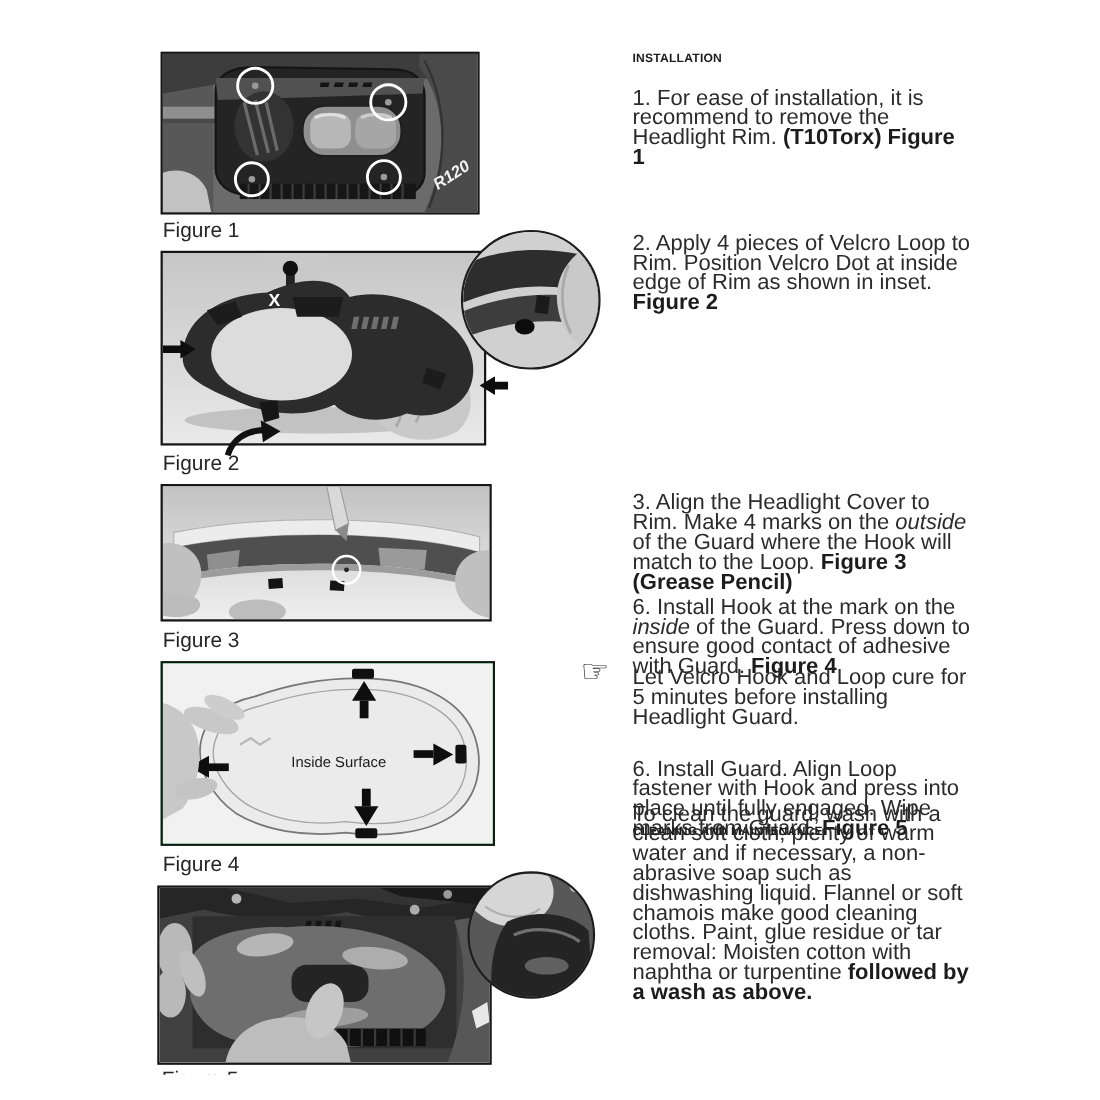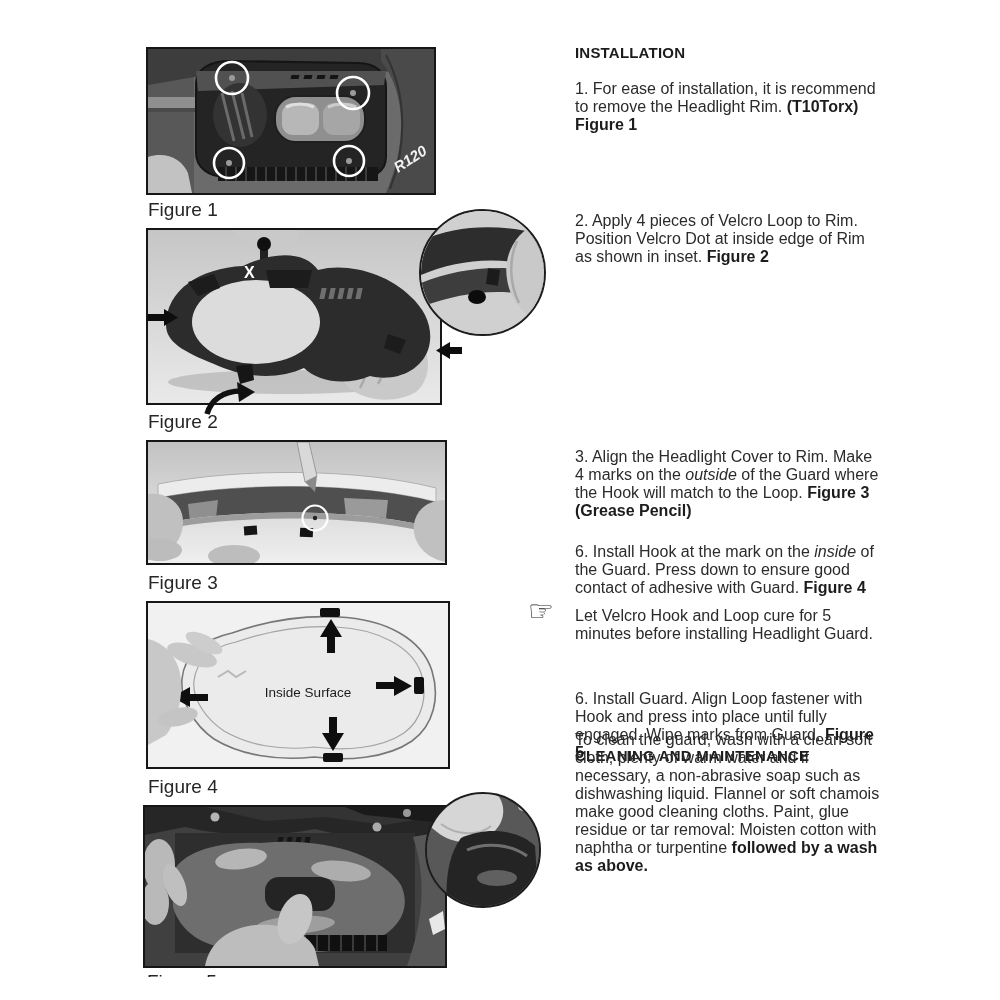--- a/index.html
+++ b/index.html
@@ -11,22 +11,22 @@
          background:#d6d6d6;overflow:hidden;z-index:1;}
   .photo svg{display:block;}
   .inset{position:absolute;border-radius:50%;border:2px solid #1d1d1d;
          box-sizing:border-box;overflow:hidden;background:#cfcfcf;z-index:3;}
   .caption{position:absolute;font-size:19px;color:#262626;z-index:2;}
   .cap-clip{position:absolute;height:6px;width:130px;overflow:hidden;z-index:2;}
   .float-arrow{position:absolute;z-index:4;}
 
   
   .tblock{position:absolute;left:575px;width:307px;margin:0;
-          font-size:16px;line-height:18px;color:#2b2b2b;}
-  .hd{font-weight:700;font-size:15px;color:#1c1c1c;letter-spacing:.2px;}
+          font-size:20px;line-height:18px;color:#2b2b2b;}
+  .hd{font-weight:700;font-size:11px;color:#1c1c1c;letter-spacing:.2px;}
   .tblock b{color:#1c1c1c;}
   .note-hand{position:absolute;left:528px;top:597px;font-size:29px;
              line-height:29px;color:#1a1a1a;z-index:2;}
 </style>
 </head>
 <body>
 
 <div class="page">
 
   <div class="photo" style="left:146px;top:47px;width:290px;height:148px">

